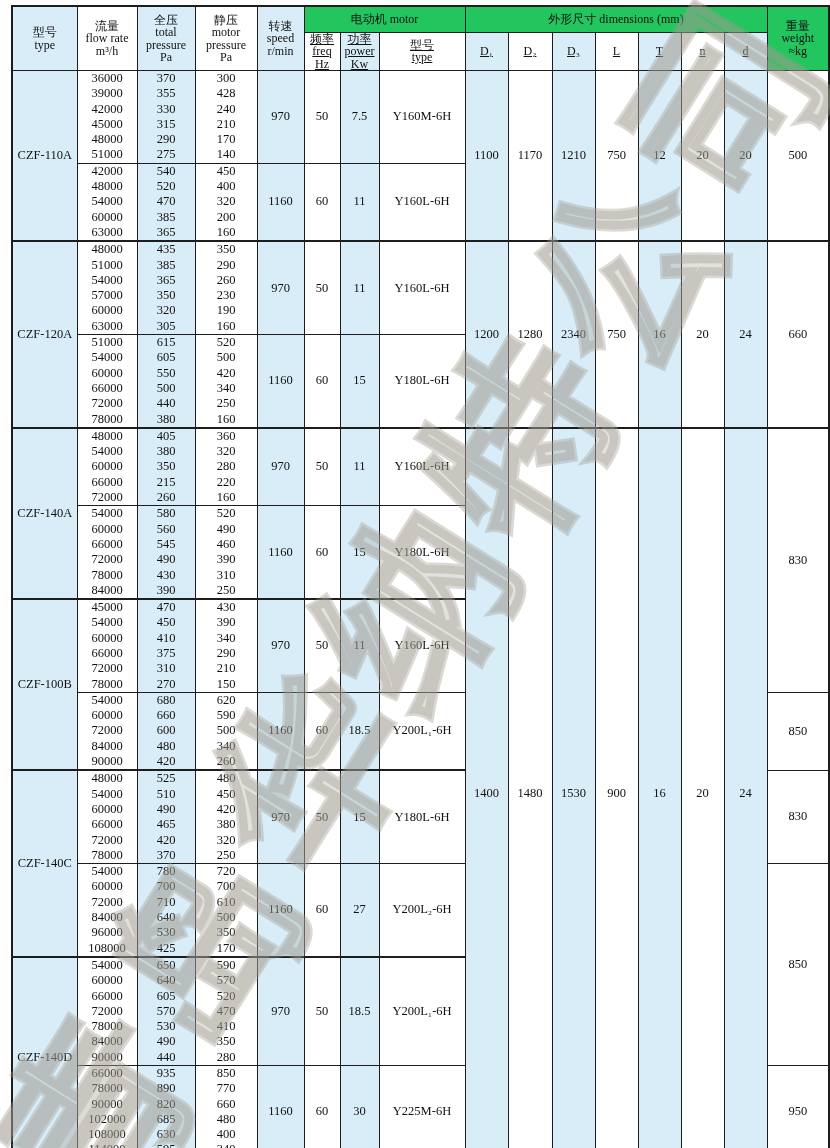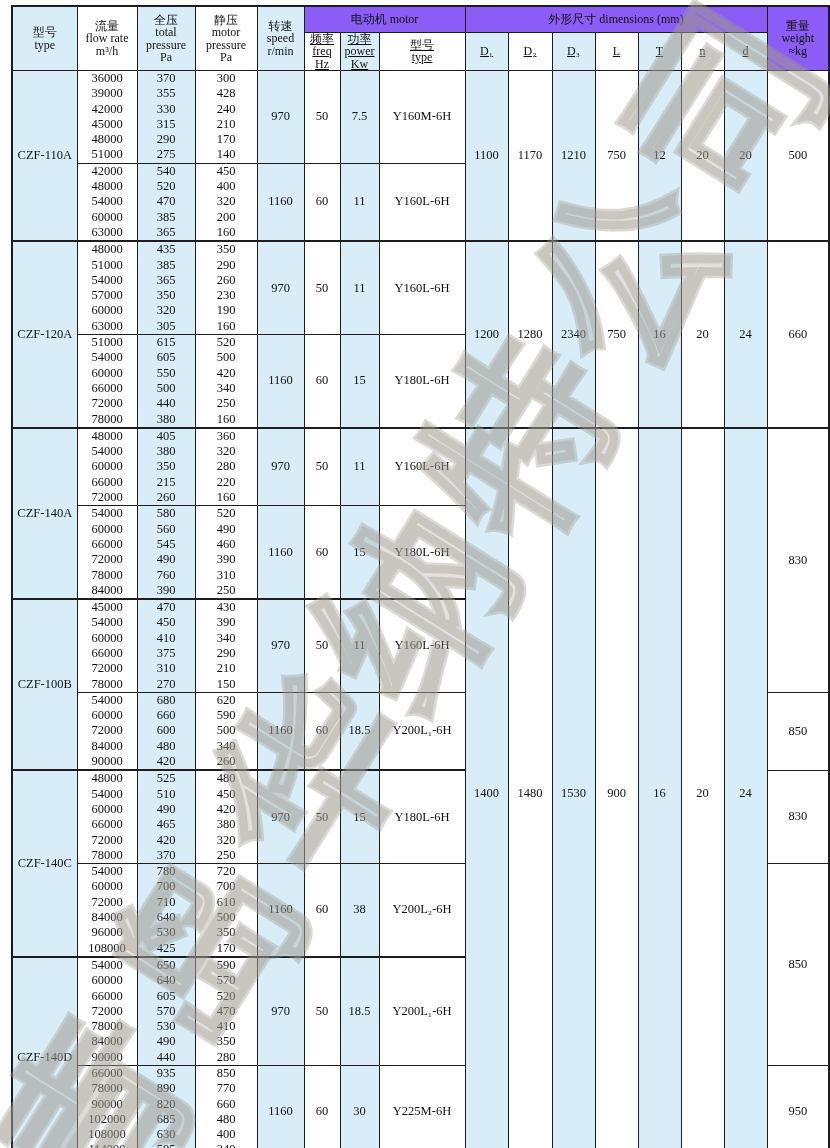--- a/index.html
+++ b/index.html
@@ -4,21 +4,21 @@
 <style>
   html,body{margin:0;padding:0;background:#e8e8e8;}
   .page{position:relative;width:830px;height:1148px;background:#fefefe;overflow:hidden;
         font-family:"Liberation Serif","DejaVu Serif",serif;color:#111;}
   table.spec{position:absolute;left:11px;top:5px;width:817px;table-layout:fixed;
              border-collapse:collapse;border:2px solid #1d1d1d;background:#fff;}
   col.b{background:#d9edf8;}
   td,th{border:1px solid #1d1d1d;text-align:center;vertical-align:middle;
         padding:0;white-space:pre-line;overflow:hidden;}
   th{font-weight:normal;font-size:12px;line-height:12.5px;}
-  th.grp{background:#8b5cf6;}
+  th.grp{background:#22c55e;}
   td{font-size:12.5px;line-height:15.3px;}
   tr.h1{height:26px;} tr.h2{height:36px;text-decoration:underline;}
   tr.r5{height:77px;} tr.r6{height:92px;} tr.r7{height:107px;}
   td.thick{border-top-width:2px;}
   .wm{position:absolute;left:-55px;top:1125px;z-index:3;pointer-events:none;
       transform:rotate(-58deg);transform-origin:0 0;white-space:nowrap;
       font-size:185px;font-weight:bold;letter-spacing:14px;
       color:rgba(160,154,144,0.30);-webkit-text-stroke:5px rgba(160,154,144,0.38);}
 </style>
 </head>
@@ -237,21 +237,21 @@
       <td>54000
 60000
 66000
 72000
 78000
 84000</td>
       <td>580
 560
 545
 490
-760
+430
 390</td>
       <td>520
 490
 460
 390
 310
 250</td>
       <td>1160</td>
       <td>60</td>
       <td>15</td>
@@ -346,21 +346,21 @@
 530
 425</td>
       <td>720
 700
 610
 500
 350
 170</td>
       <td>1160</td>
       <td>60</td>
-      <td>38</td>
+      <td>27</td>
       <td>Y200L₂-6H</td>
       <td rowspan="2">850</td>
     </tr>
 
     <tr class="r7">
       <td rowspan="2" class="thick">CZF-140D</td>
       <td class="thick">54000
 60000
 66000
 72000

